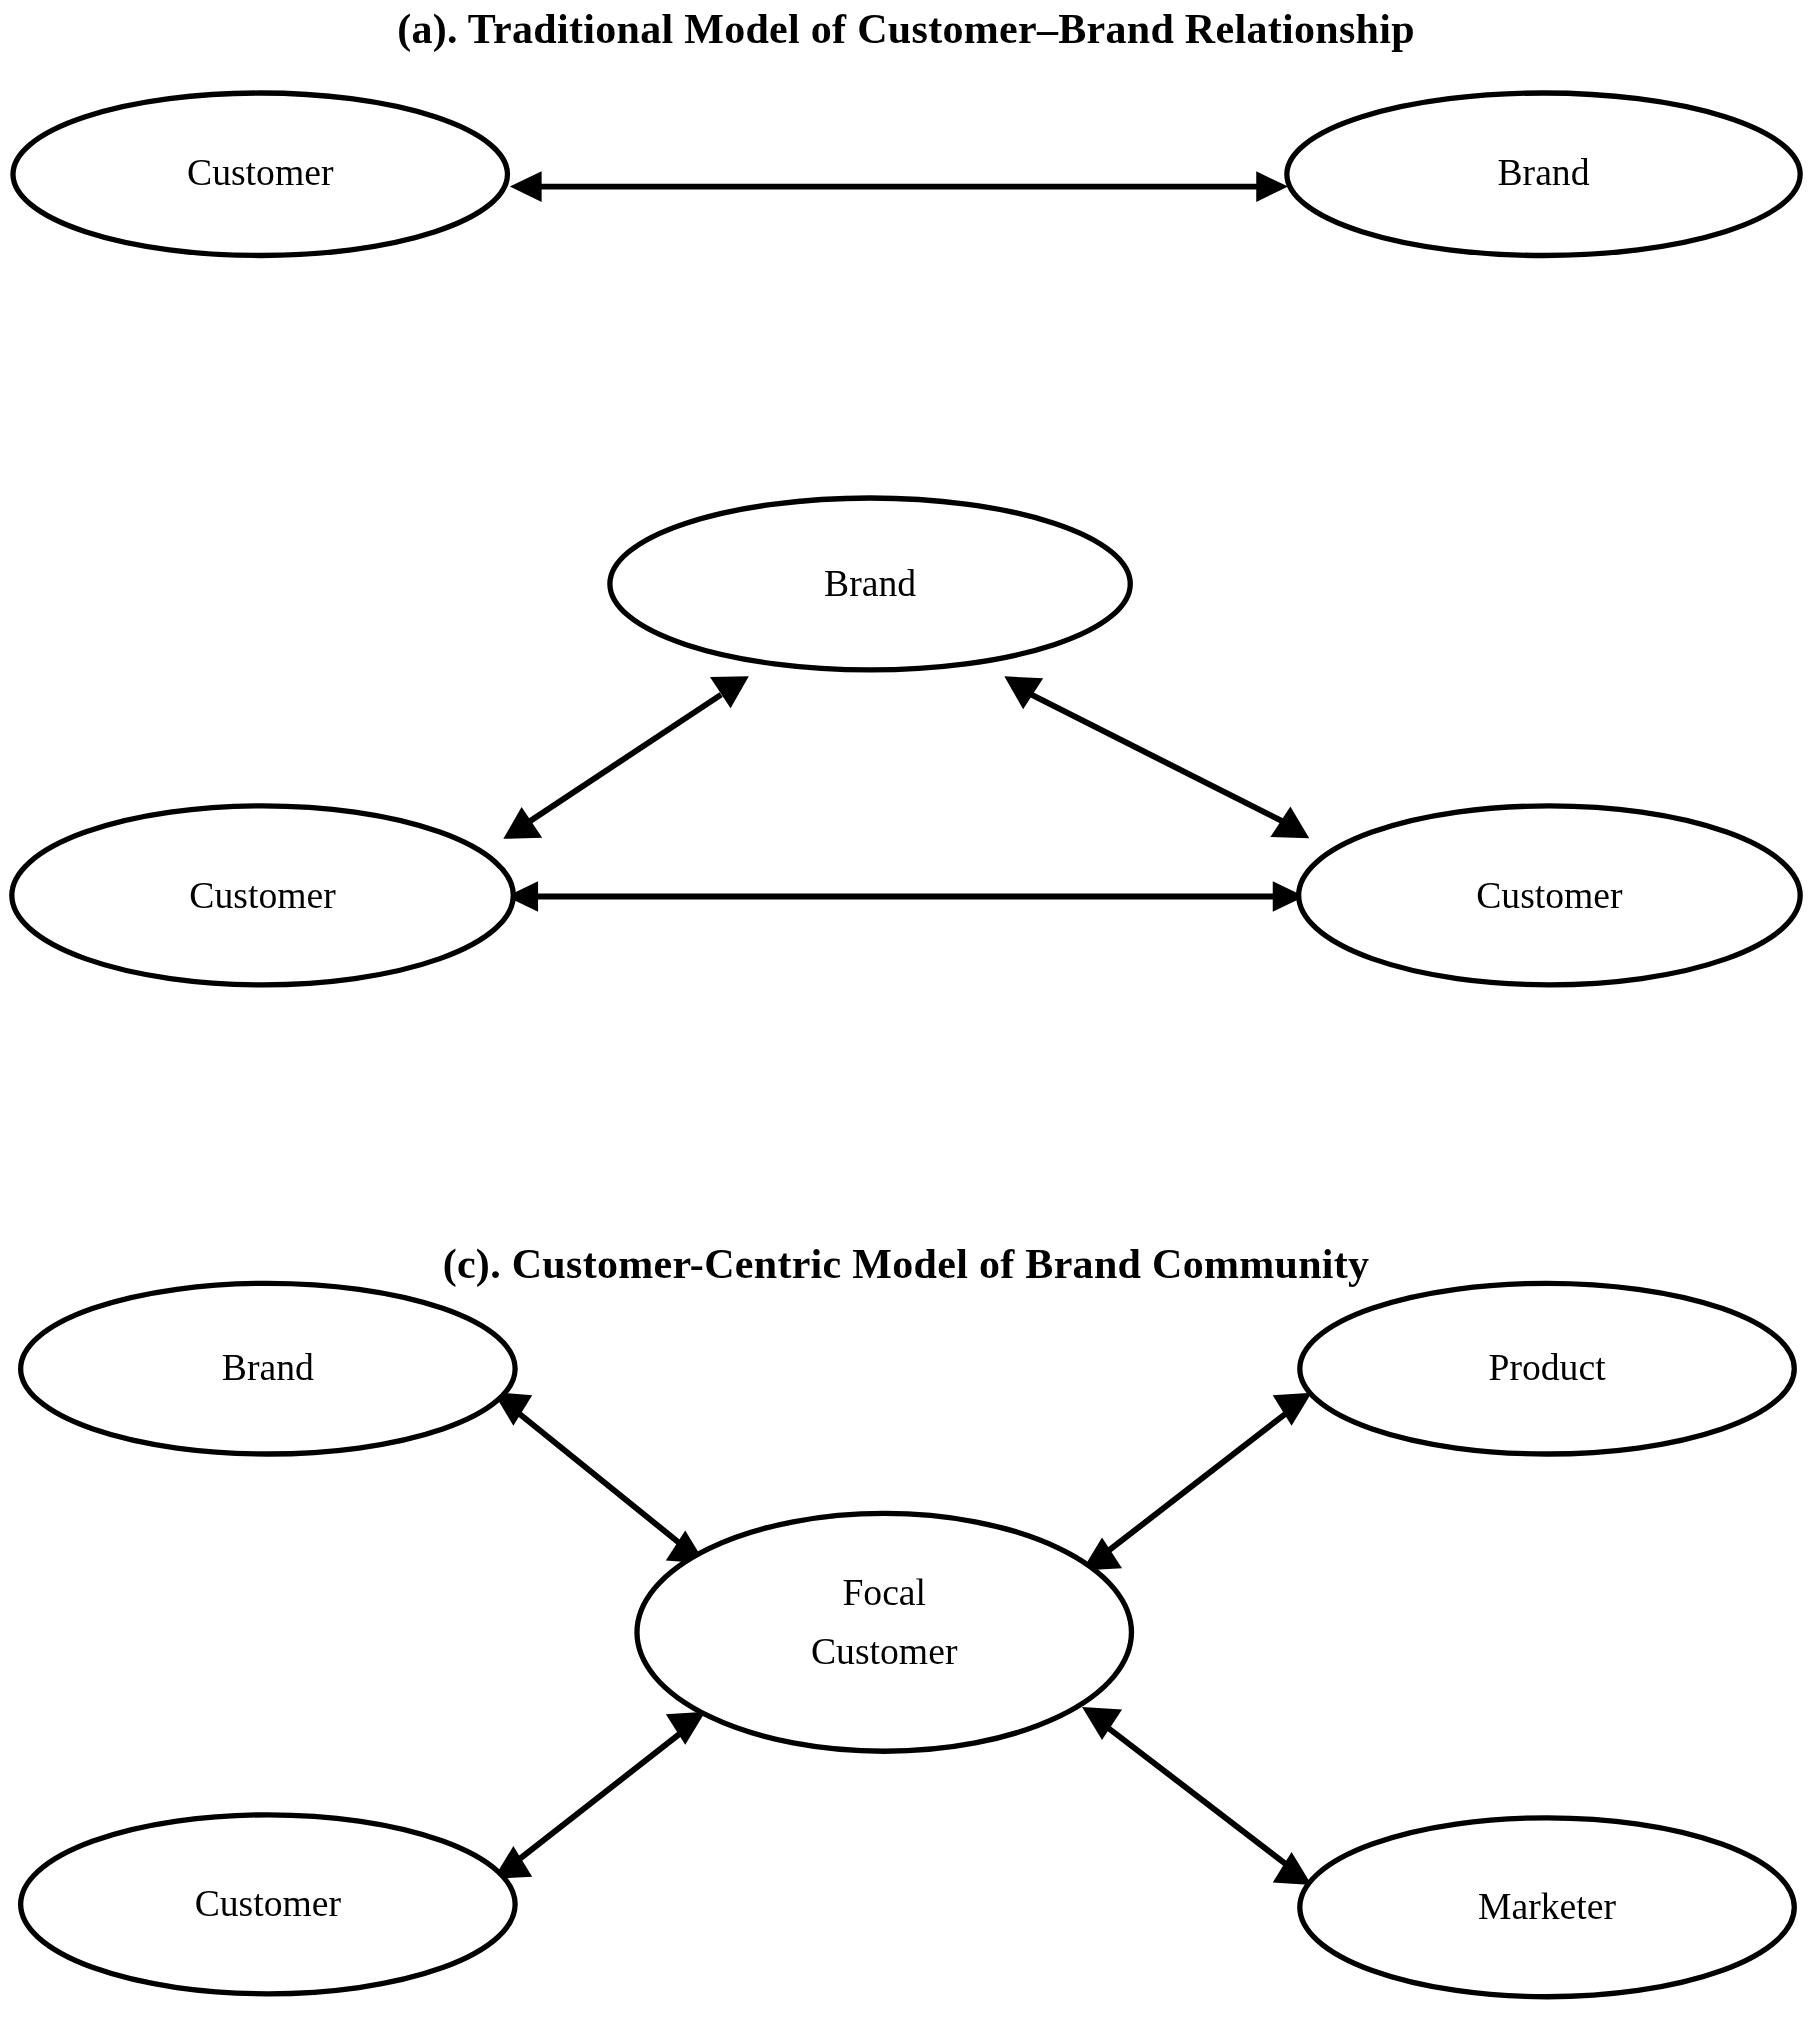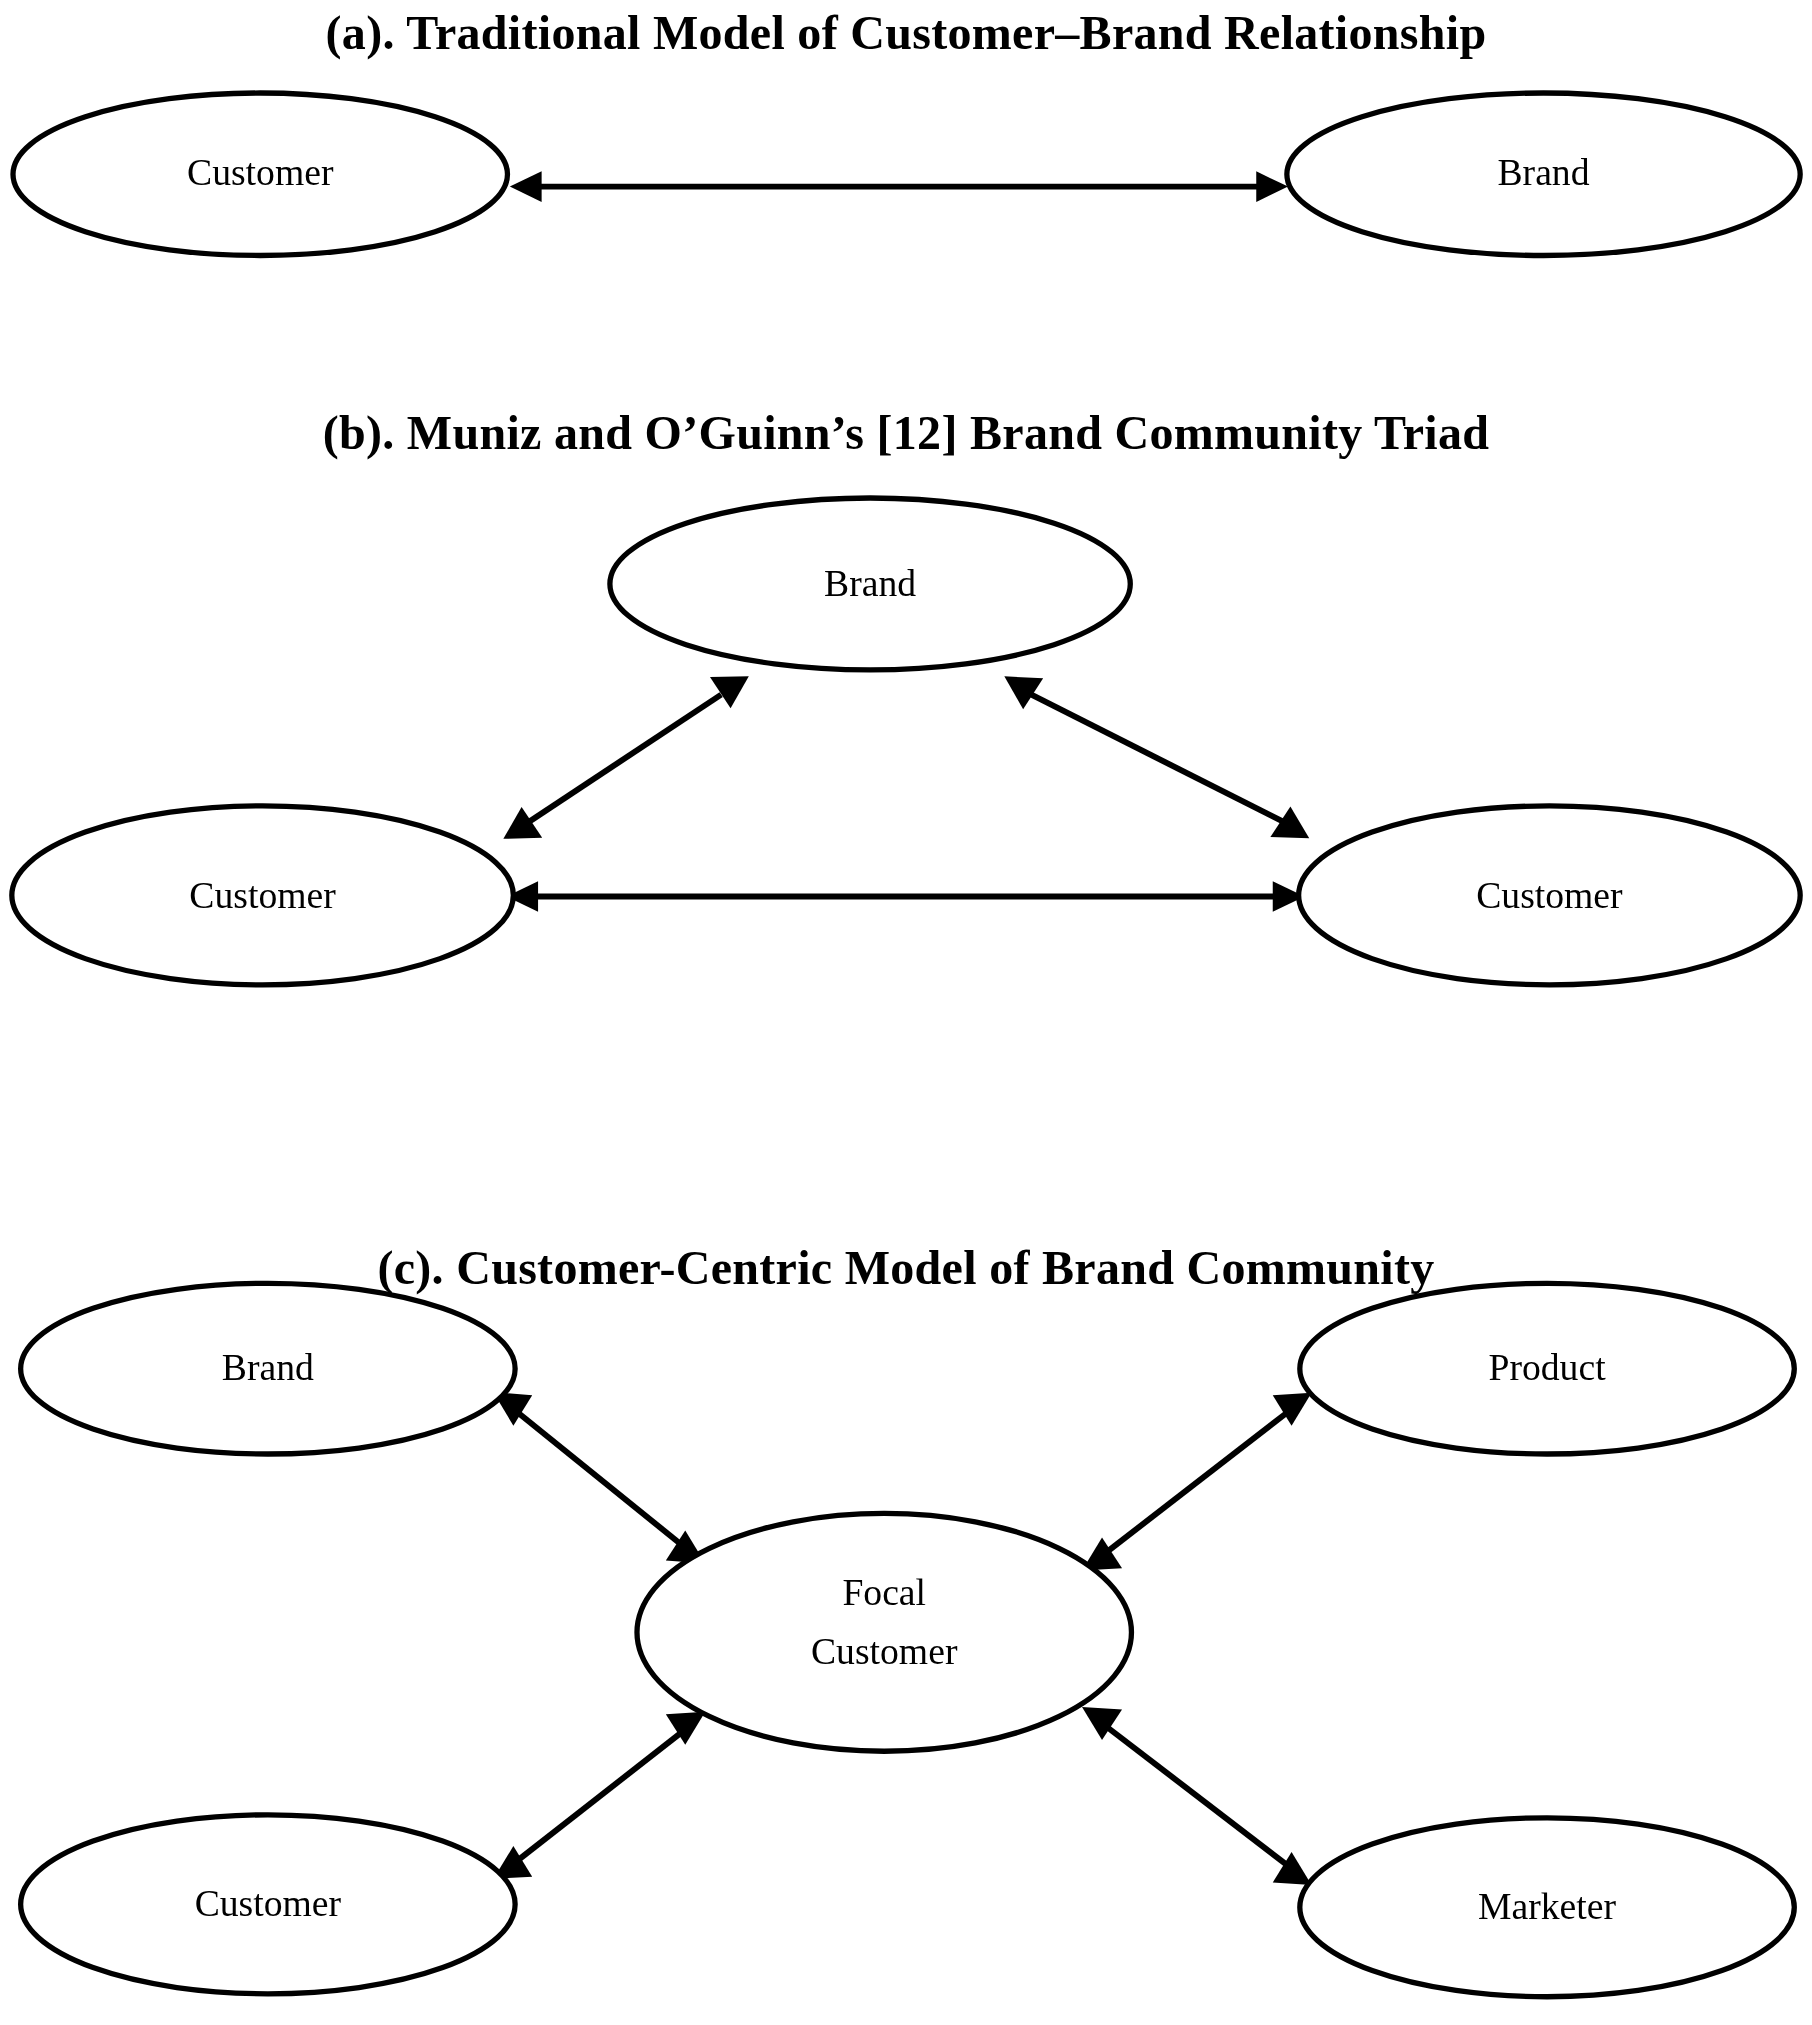--- a/index.html
+++ b/index.html
@@ -18,21 +18,21 @@
     width: 1812px;
     height: 2025px;
     background: #ffffff;
   }
   .panel-title {
     position: absolute;
     width: 100%;
     text-align: center;
     font-family: "Liberation Serif", "DejaVu Serif", serif;
     font-weight: bold;
-    font-size: 48px;
+    font-size: 42px;
     letter-spacing: 0.3px;
     color: #000000;
     white-space: nowrap;
   }
   #title-a { top: 4.7px; }
   #title-b { top: 405px; }
   #title-c { top: 1200px; margin-top: 40px; }
 
   svg.diagram {
     position: absolute;
@@ -63,21 +63,20 @@
     stroke: none;
   }
 </style>
 </head>
 <body>
 
 <div id="figure">
 
   <div class="panel-title" id="title-a">(a). Traditional Model of Customer–Brand Relationship</div>
 
-  <div class="panel-title" id="title-b">(b). Muniz and O’Guinn’s [12] Brand Community Triad</div>
 
   <div class="panel-title" id="title-c">(c). Customer-Centric Model of Brand Community</div>
 
   <svg class="diagram" viewBox="0 0 3078 3440" xmlns="http://www.w3.org/2000/svg">
 
     <g>
 
       <line class="connector" x1="900" y1="317" x2="2155" y2="317"></line>
 
       <polygon class="arrowhead" points="866,317 920,291 920,343"></polygon>

